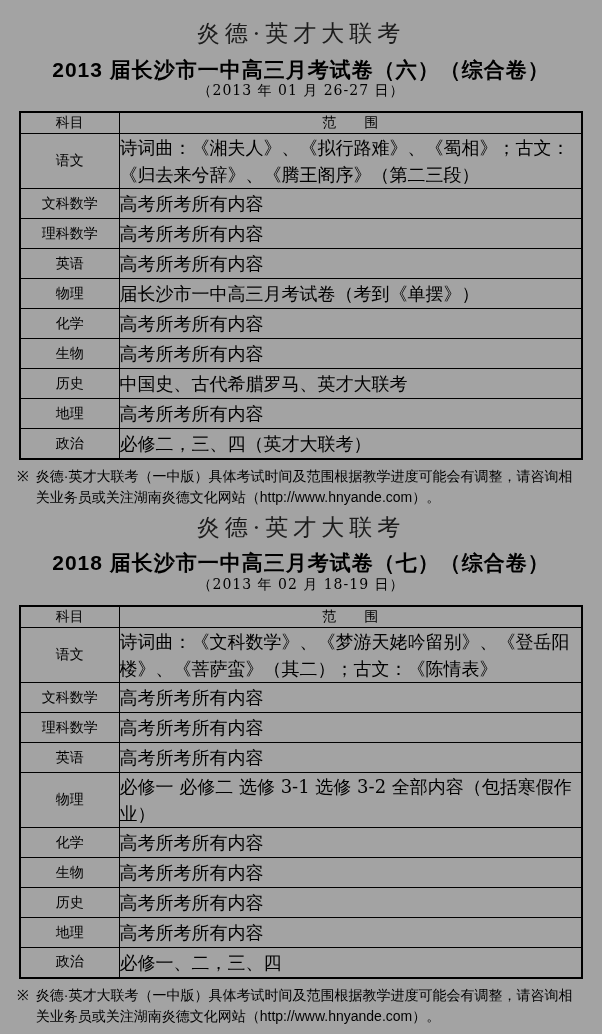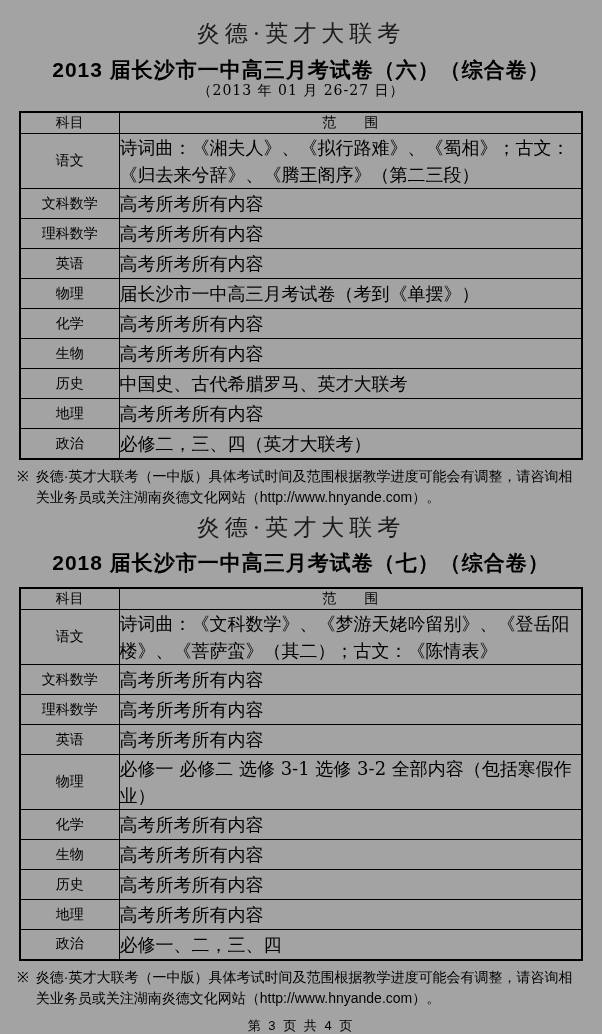--- a/index.html
+++ b/index.html
@@ -155,20 +155,21 @@
     </table>
     <div class="note">
       <span class="marker">※</span>
       <span class="note-text">炎德·英才大联考（一中版）具体考试时间及范围根据教学进度可能会有调整，请咨询相关业务员或关注湖南炎德文化网站（http://www.hnyande.com）。</span>
     </div>
   </section>
 
   <section class="section-7">
     <div class="brand">炎德·英才大联考</div>
     <h1 class="exam-title">2018 届长沙市一中高三月考试卷（七）（综合卷）</h1>
+    <div class="exam-date">（2013 年 02 月 18-19 日）</div>
     <table class="scope-table">
       <thead>
         <tr>
           <th class="col-subject">科目</th>
           <th>范　　围</th>
         </tr>
       </thead>
       <tbody>
           <tr>
             <td class="subject">语文</td>

